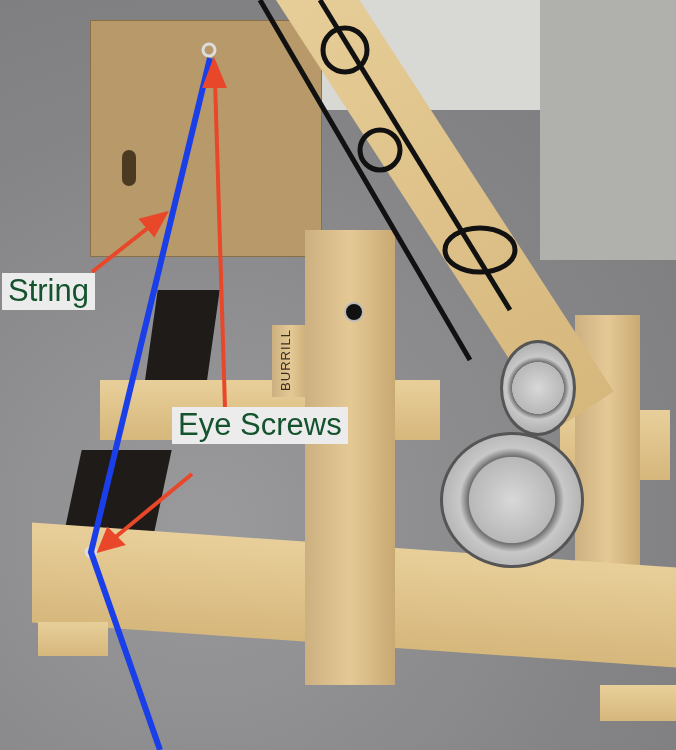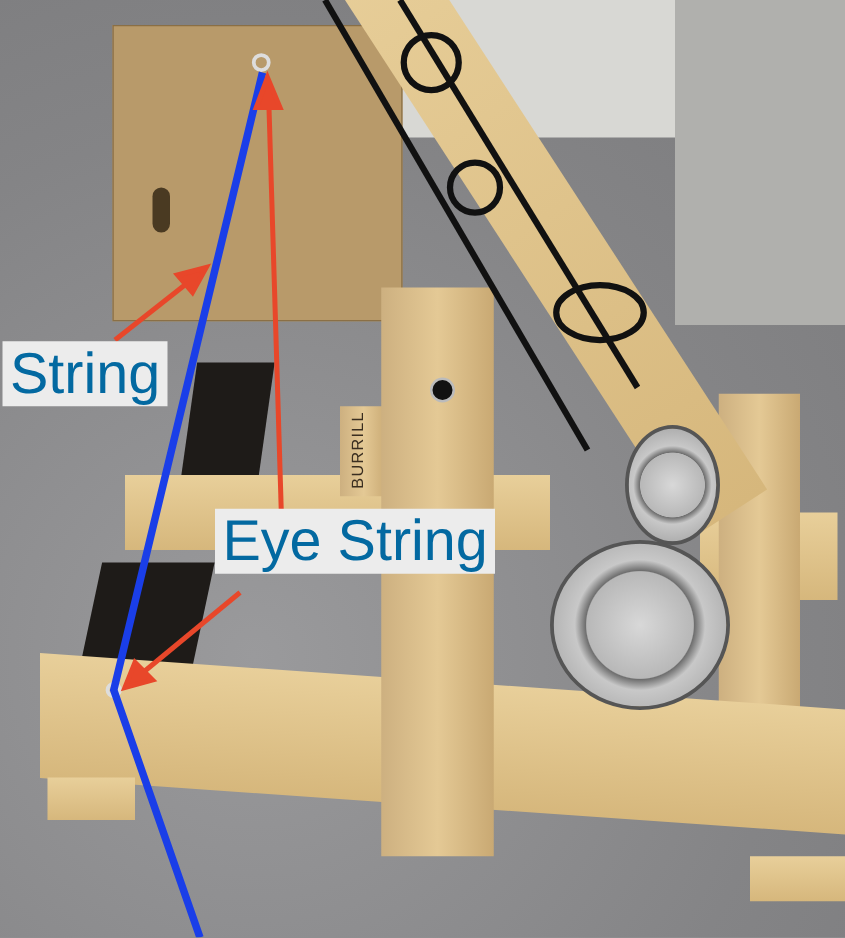--- a/index.html
+++ b/index.html
@@ -8,21 +8,21 @@
   .carpet{left:0;top:0;width:676px;height:750px;background:
     radial-gradient(circle at 30% 70%, #9a9a9c 0%, #848486 60%, #7a7a7c 100%);}
   .wall{left:300px;top:0;width:260px;height:110px;background:#d8d8d4;}
   .wall2{left:540px;top:0;width:136px;height:260px;background:#b0b0ad;}
   .box{left:90px;top:20px;width:230px;height:235px;background:#b89a6a;border:1px solid #8a6f45;}
   .box-hole{left:122px;top:150px;width:14px;height:36px;background:#4a3a22;border-radius:7px;}
   .board-dark{background:#1e1b18;}
   .wood{background:linear-gradient(180deg,#e8cf9a,#d6b77c);}
   .wood-v{background:linear-gradient(90deg,#cdb080,#e4c995,#c9a973);}
   .plate{border-radius:50%;background:radial-gradient(circle,#d8d8d8 0%,#b8b8b8 45%,#6f6f6f 46%,#c8c8c8 55%,#9a9a9a 100%);border:3px solid #555;}
-  .label{position:absolute;background:#ececec;color:#0369a1;font-size:46px;line-height:1;padding:2px 6px 4px 6px;}
+  .label{position:absolute;background:#ececec;color:#14532d;font-size:31px;line-height:1;padding:2px 6px 4px 6px;}
   svg.overlay{position:absolute;left:0;top:0;}
 </style>
 </head>
 <body>
 
 <div class="layer carpet"></div>
 <div class="layer wall"></div>
 <div class="layer wall2"></div>
 <div class="layer box"></div>
 <div class="layer box-hole"></div>
@@ -66,13 +66,13 @@
     <line x1="92" y1="272" x2="158" y2="220"></line>
     <polygon points="165,214 142,220 154,234"></polygon>
     <line x1="225" y1="408" x2="215" y2="80"></line>
     <polygon points="214,62 205,86 224,86"></polygon>
     <line x1="192" y1="474" x2="112" y2="540"></line>
     <polygon points="100,550 108,530 122,544"></polygon>
   </g>
 </svg>
 
 <div class="label" style="left:2px;top:273px;">String</div>
-<div class="label" style="left:172px;top:407px;">Eye String</div>
+<div class="label" style="left:172px;top:407px;">Eye Screws</div>
 
 </body></html>

